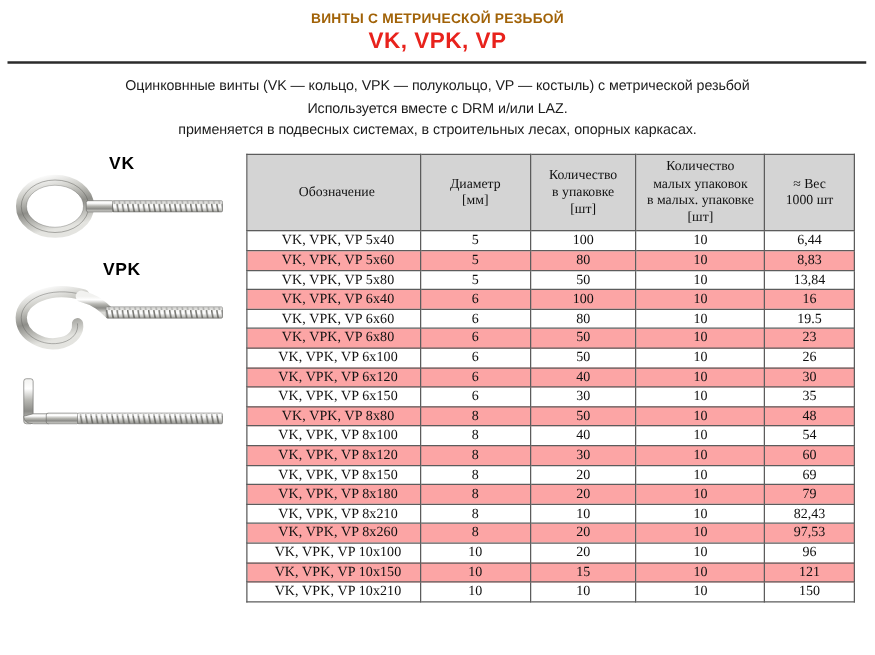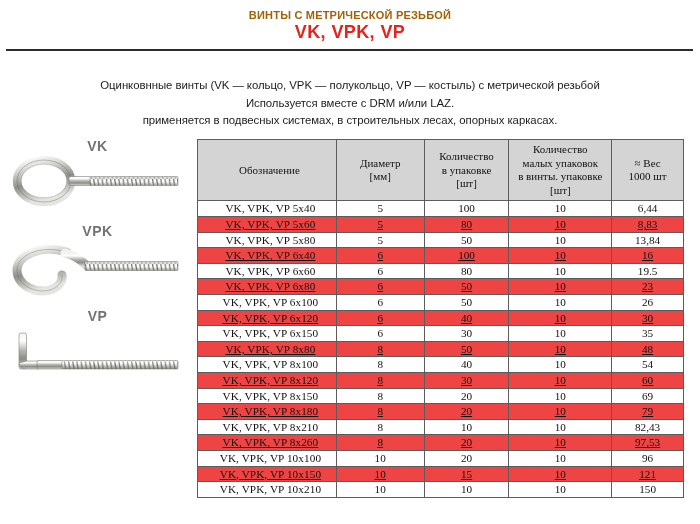--- a/index.html
+++ b/index.html
@@ -47,21 +47,20 @@
   }
 
   
   .intro {
     text-align: center;
     font-size: 11.4px;
     line-height: 1.52;
     color: #1c1c1c;
     padding: 10px 28px 0 28px;
     letter-spacing: -0.05px;
-    margin-top: 16px;
   }
   .intro p { margin: 0; }
 
   
   .content {
     position: relative;
     margin-top: 10px;
     height: 330px;
   }
 
@@ -74,21 +73,21 @@
   }
   .product {
     position: relative;
     width: 195px;
     text-align: center;
   }
   .product-label {
     font-family: "Liberation Sans", sans-serif;
     font-weight: bold;
     font-size: 14px;
-    color: #737373;
+    color: #000000;
     letter-spacing: 0.5px;
     line-height: 1;
   }
   .product-figure {
     width: 185px;
     height: 58px;
     margin: 2px auto 0 auto;
     display: block;
   }
   .p-vk   { height: 85px; }
@@ -134,22 +133,21 @@
     text-align: center;
     font-size: 11.2px;
     white-space: nowrap;
   }
   table.spec tbody td.name {
     text-align: center;
     padding-left: 7px;
     letter-spacing: 0.1px;
   }
   table.spec tbody tr.alt td {
-    background: #ef4444;
-    text-decoration: underline;
+    background: #fca5a5;
   }
 
   
   col.c-name { width: 139px; }
   col.c-dia  { width: 88px; }
   col.c-pack { width: 85px; }
   col.c-small{ width: 103px; }
   col.c-wt   { width: 72px; }
 </style>
 </head>
@@ -213,21 +211,20 @@
         <path d="M62 12 C 34 4, 12 16, 12 30 C 12 45, 30 54, 45 50 C 54 47.5, 58 41, 57 35" fill="none" stroke="#5e5e5a" stroke-width="0.7" stroke-linecap="round" opacity="0.5"></path>
 
         <path d="M60 13 C 72 16, 78 22, 82 26" fill="none" stroke="url(#gMetal)" stroke-width="9" stroke-linecap="round"></path>
 
         <rect x="80" y="21.5" width="93" height="9" rx="1" fill="url(#thread)" stroke="#6a6a66" stroke-width="0.5"></rect>
         <rect x="80" y="21.5" width="93" height="2.4" fill="#ffffff" opacity="0.45"></rect>
       </svg>
     </div>
 
     <div class="product p-vp">
-      <div class="product-label">VP</div>
       <svg class="product-figure" viewBox="0 0 185 58">
 
         <rect x="14" y="8" width="7.5" height="36" rx="2" fill="url(#gMetal)" stroke="#6a6a66" stroke-width="0.5"></rect>
 
         <path d="M14 38 Q 14 44, 22 44 L 34 44 L 34 36 L 21.5 36 Z" fill="url(#gMetal)" stroke="#6a6a66" stroke-width="0.5"></path>
 
         <rect x="32" y="35.5" width="26" height="8.5" rx="1.5" fill="url(#gMetal)" stroke="#6a6a66" stroke-width="0.5"></rect>
 
         <rect x="57" y="35.5" width="116" height="8.5" rx="1" fill="url(#thread)" stroke="#6a6a66" stroke-width="0.5"></rect>
         <rect x="57" y="35.5" width="116" height="2.2" fill="#ffffff" opacity="0.45"></rect>
@@ -255,21 +252,21 @@
             <span>[мм]</span>
           </th>
           <th>
             <span>Количество</span><br>
             <span>в упаковке</span><br>
             <span>[шт]</span>
           </th>
           <th>
             <span>Количество</span><br>
             <span>малых упаковок</span><br>
-            <span>в винты. упаковке</span><br>
+            <span>в малых. упаковке</span><br>
             <span>[шт]</span>
           </th>
           <th>
             <span>≈ Вес</span><br>
             <span>1000 шт</span>
           </th>
         </tr>
       </thead>
       <tbody id="spec-body">
           <tr>

